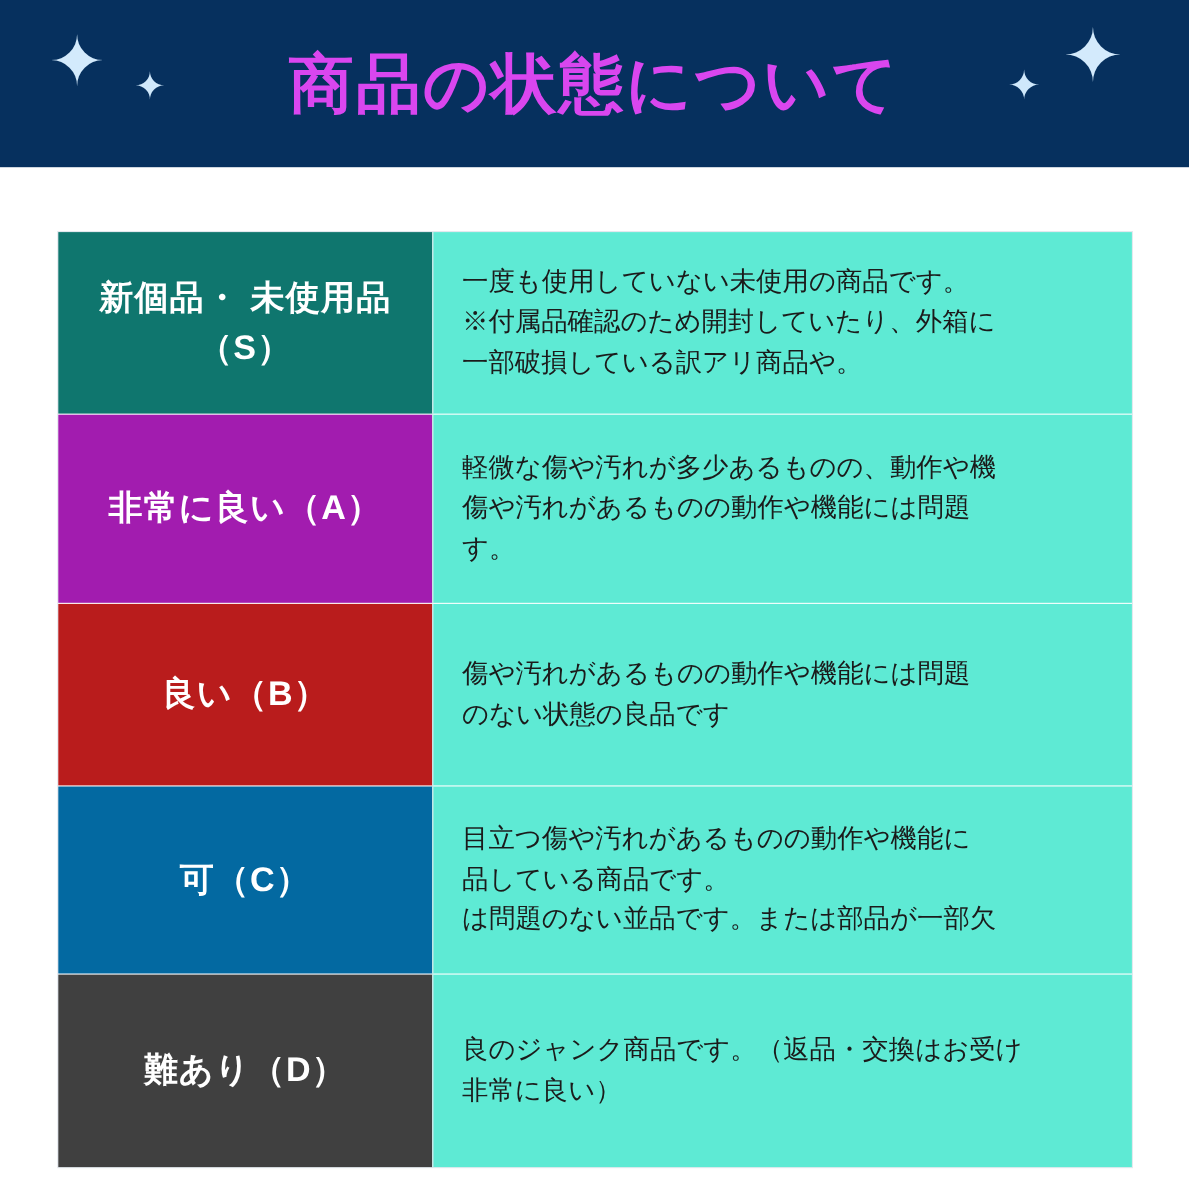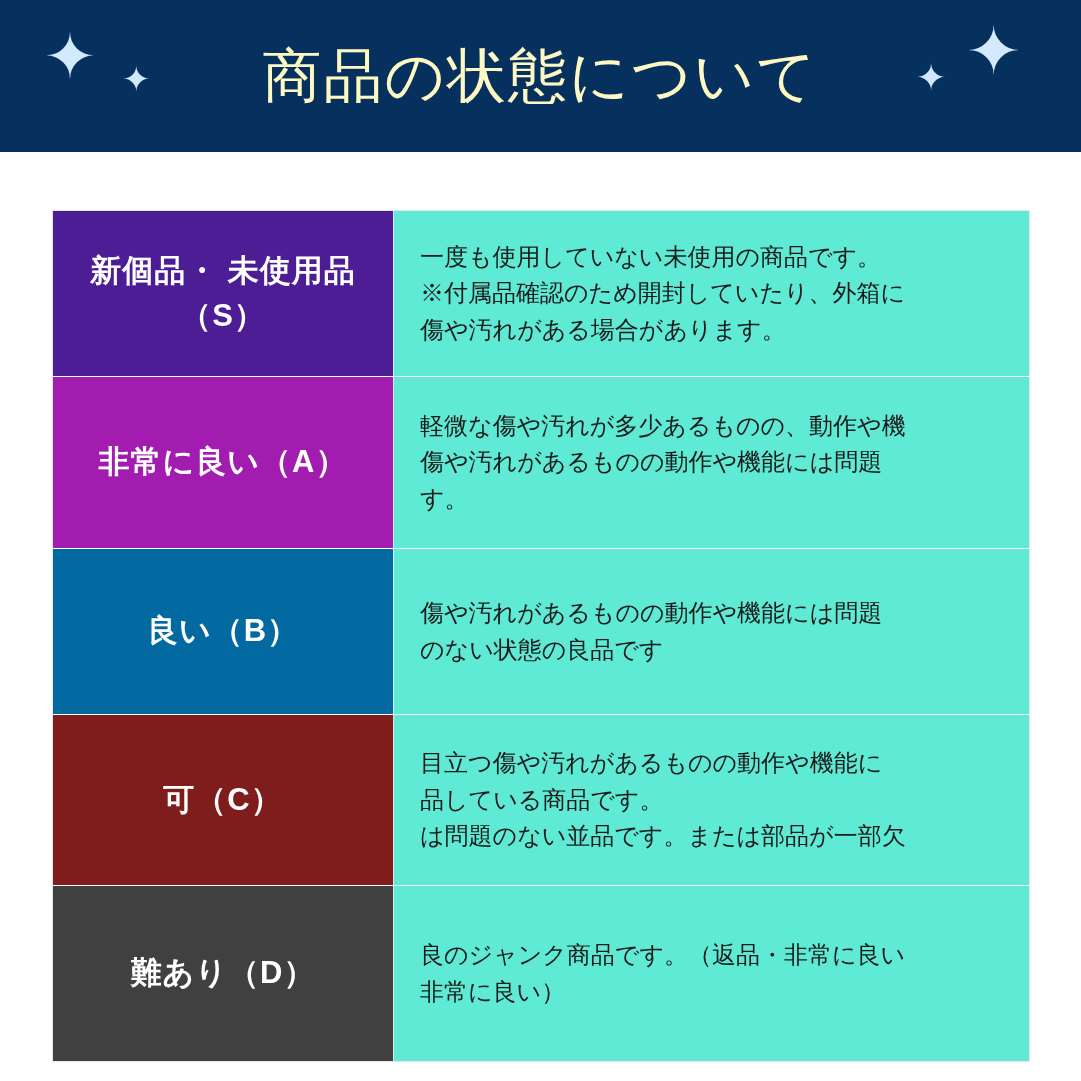--- a/index.html
+++ b/index.html
@@ -25,23 +25,23 @@
     position: relative;
     width: 1081px;
     height: 152px;
     background: #06305e;
     display: flex;
     align-items: center;
     justify-content: center;
     overflow: hidden;
   }
   .header-title {
-    color: #fef9c3;
+    color: #d946ef;
     font-size: 59px;
-    font-weight: normal;
+    font-weight: bold;
     letter-spacing: 2px;
     line-height: 1;
     white-space: nowrap;
   }
   .sparkle {
     position: absolute;
     color: #cfe8fb;
     line-height: 1;
     user-select: none;
   }
@@ -110,61 +110,61 @@
     <span class="sparkle sp-a">✦</span>
     <span class="sparkle sp-b">✦</span>
     <div class="header-title">商品の状態について</div>
     <span class="sparkle sp-c">✦</span>
     <span class="sparkle sp-d">✦</span>
   </div>
 
   <div class="table-wrap">
 
     <div class="row r0">
-      <div class="grade" style="background:#4c1d95">
+      <div class="grade" style="background:#0f766e">
         <div>
           <span>新個品・</span>
           <span>未使用品（S）</span>
         </div>
       </div>
       <div class="desc">
         <span>一度も使用していない未使用の商品です。</span>
         <span>※付属品確認のため開封していたり、外箱に</span>
-        <span>傷や汚れがある場合があります。</span>
+        <span>一部破損している訳アリ商品や。</span>
       </div>
     </div>
 
     <div class="row r1">
       <div class="grade" style="background:#a21caf">非常に良い（A）</div>
       <div class="desc">
         <span>軽微な傷や汚れが多少あるものの、動作や機</span>
         <span>傷や汚れがあるものの動作や機能には問題</span>
         <span>す。</span>
       </div>
     </div>
 
     <div class="row r2">
-      <div class="grade" style="background:#0369a1">良い（B）</div>
+      <div class="grade" style="background:#b91c1c">良い（B）</div>
       <div class="desc">
         <span>傷や汚れがあるものの動作や機能には問題</span>
         <span>のない状態の良品です</span>
       </div>
     </div>
 
     <div class="row r3">
-      <div class="grade" style="background:#7f1d1d">可（C）</div>
+      <div class="grade" style="background:#0369a1">可（C）</div>
       <div class="desc">
         <span>目立つ傷や汚れがあるものの動作や機能に</span>
         <span>品している商品です。</span>
         <span>は問題のない並品です。または部品が一部欠</span>
       </div>
     </div>
 
     <div class="row r4">
       <div class="grade" style="background:#404040">難あり（D）</div>
       <div class="desc">
-        <span>良のジャンク商品です。（返品・非常に良い</span>
+        <span>良のジャンク商品です。（返品・交換はお受け</span>
         <span>非常に良い）</span>
       </div>
     </div>
 
   </div>
 </div>
 
 </body></html>

